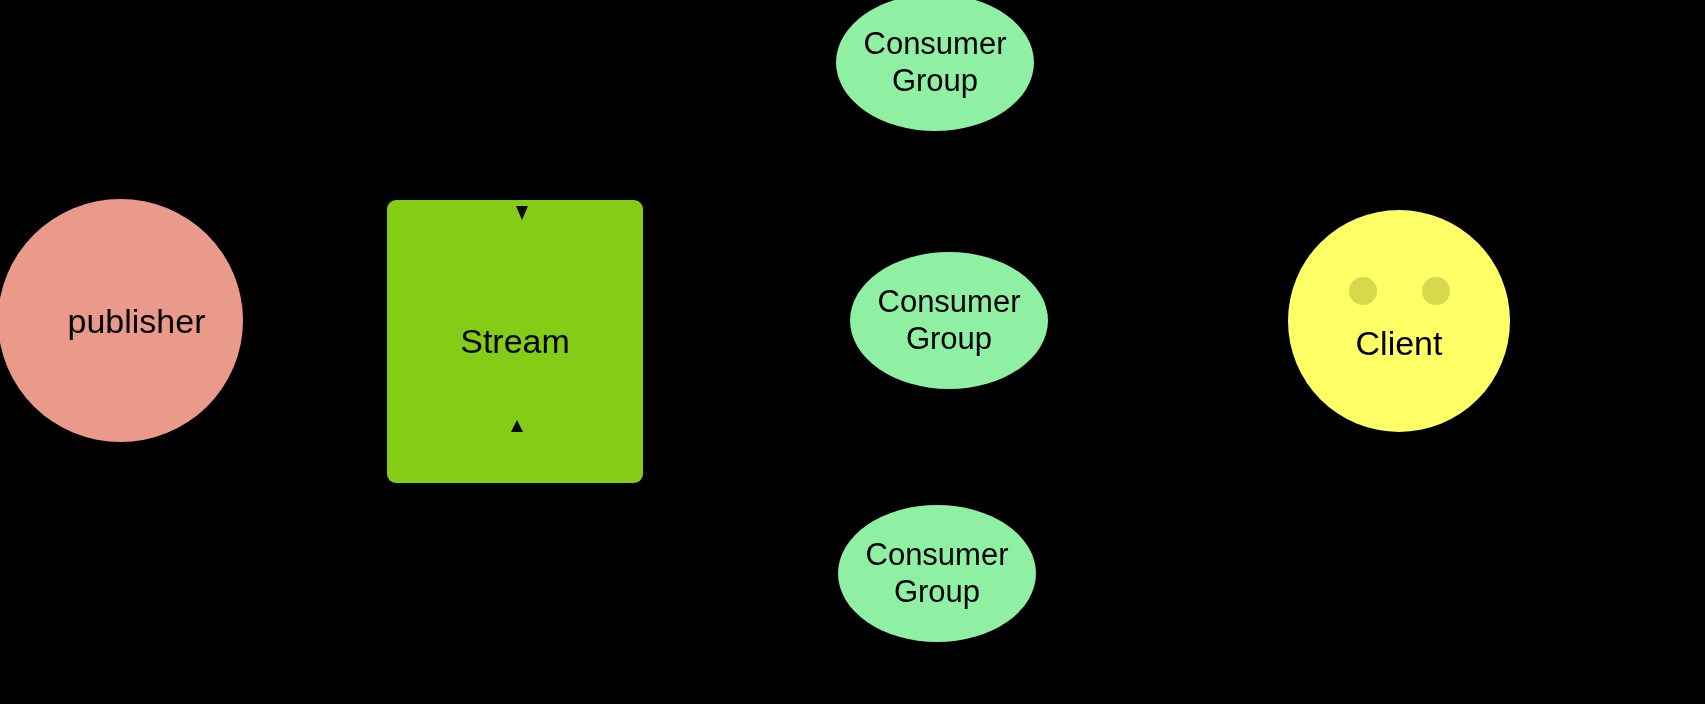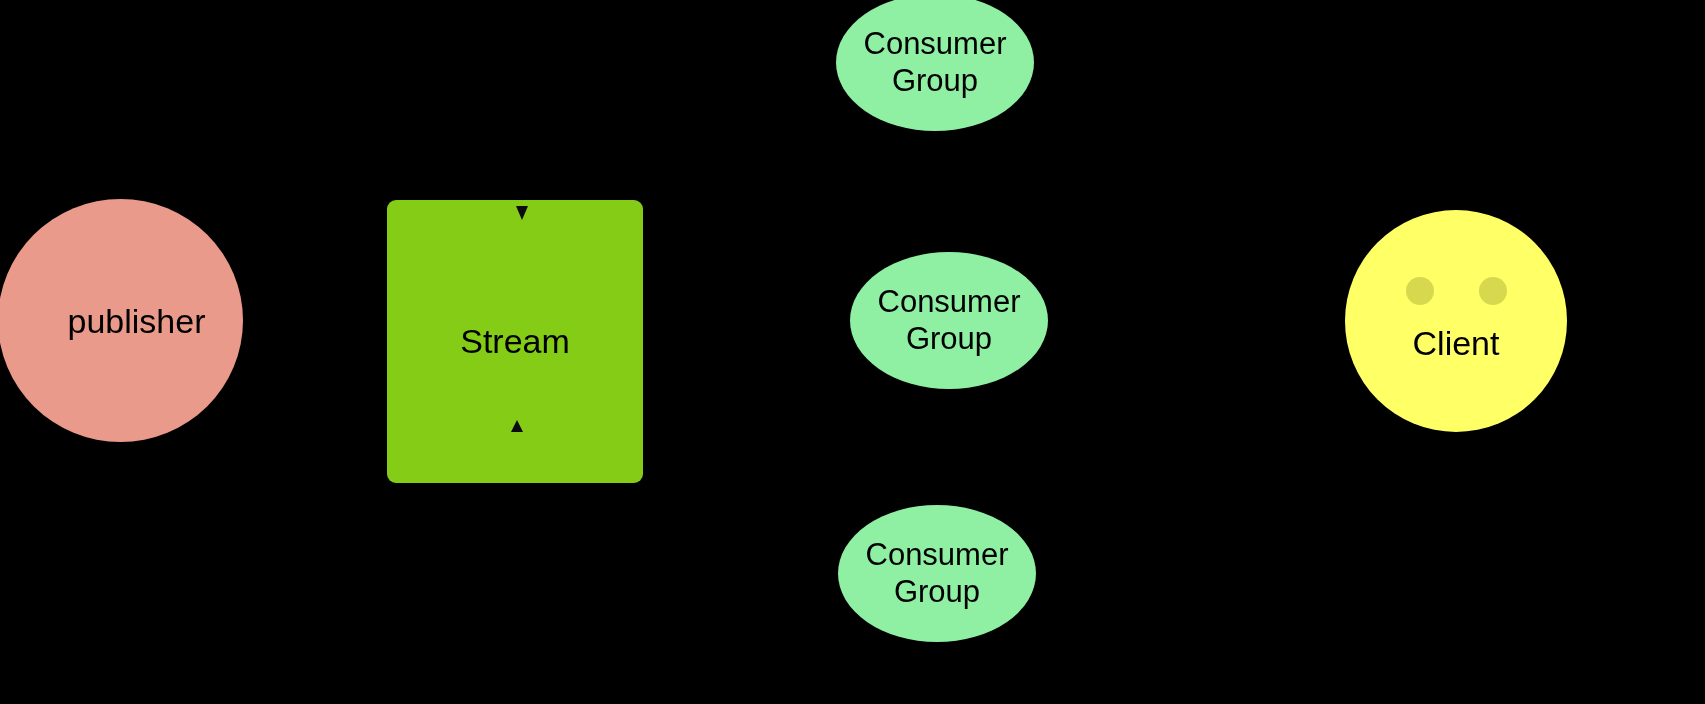--- a/index.html
+++ b/index.html
@@ -76,21 +76,21 @@
     height: 137px;
     border-radius: 50%;
     background: #8ff0a3;
     font-size: 31px;
   }
   #consumer-group-1 { left: 836px; top: -6px; }
   #consumer-group-2 { left: 850px; top: 252px; }
   #consumer-group-3 { left: 838px; top: 505px; }
   
   #client-node {
-    left: 1345px;
+    left: 1288px;
     top: 210px;
     width: 222px;
     height: 222px;
     border-radius: 50%;
     background: #ffff66;
     font-size: 34px;
   }
   #client-node .label {
     transform: translateY(22px);
   }

